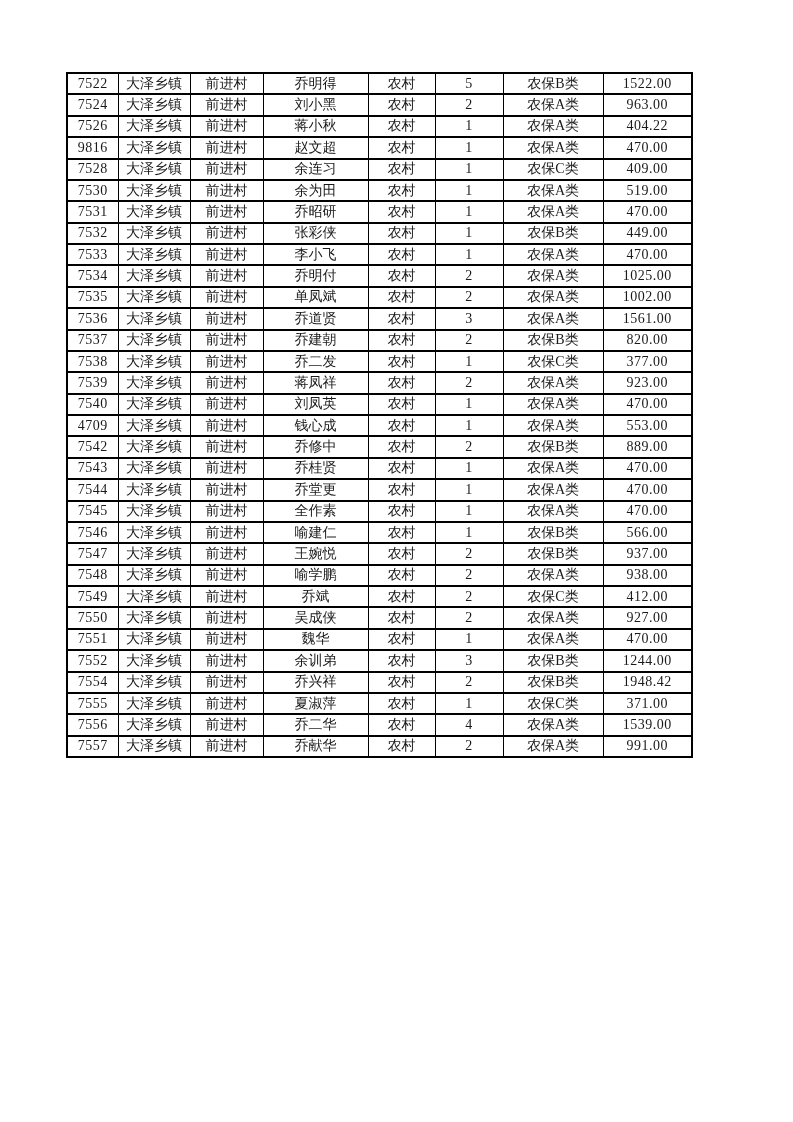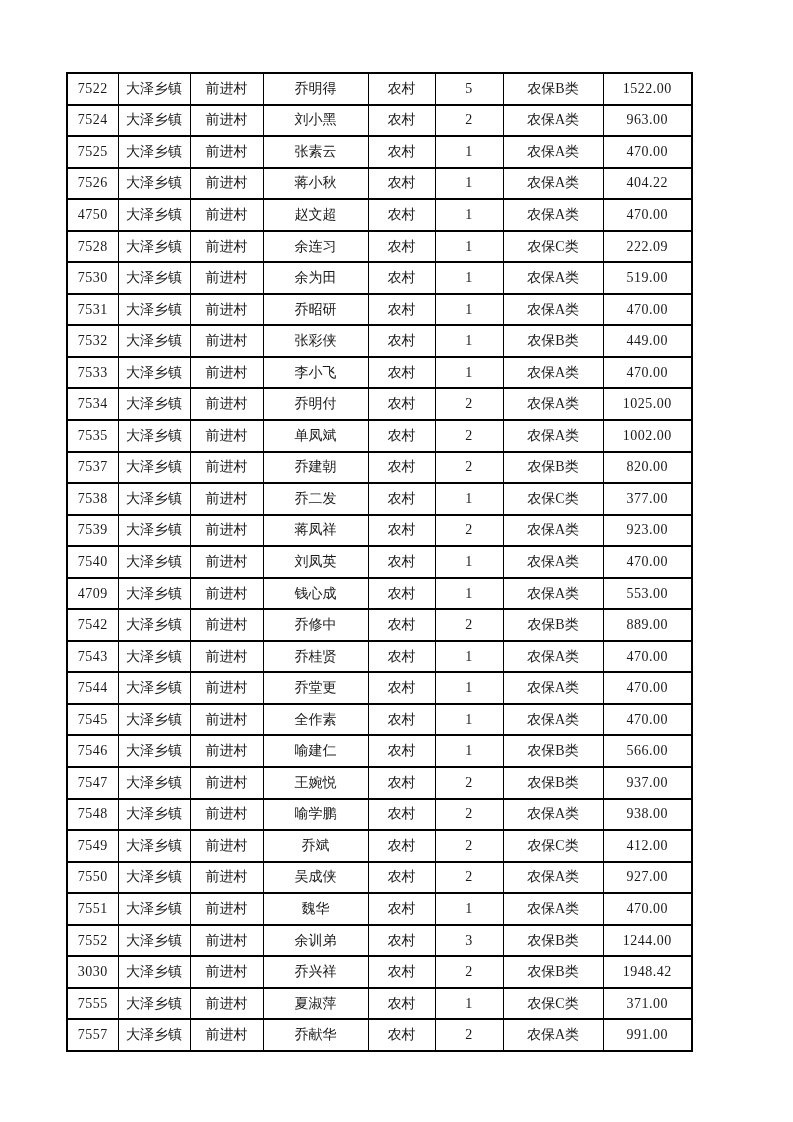--- a/index.html
+++ b/index.html
@@ -20,21 +20,21 @@
     top: 0;
     width: 793px;
     height: 1122px;
     background: #ffffff;
   }
   table.records {
     position: absolute;
     left: 66px;
     top: 72px;
     width: 625px;
-    height: 980px;
+    height: 686px;
     border-collapse: collapse;
     table-layout: fixed;
     border: 2px solid #000000;
   }
   table.records td {
     border-style: solid;
     border-color: #000000;
     border-width: 2px 1px; 
     text-align: center;
     vertical-align: middle;
@@ -81,58 +81,48 @@
           <td class="cell-id">7524</td>
           <td class="cell-town">大泽乡镇</td>
           <td class="cell-village">前进村</td>
           <td class="cell-name">刘小黑</td>
           <td class="cell-residence_type">农村</td>
           <td class="cell-person_count">2</td>
           <td class="cell-insurance_category">农保A类</td>
           <td class="cell-amount">963.00</td>
         </tr>
         <tr>
-          <td class="cell-id">7525</td>
-          <td class="cell-town">大泽乡镇</td>
-          <td class="cell-village">前进村</td>
-          <td class="cell-name">张素云</td>
-          <td class="cell-residence_type">农村</td>
-          <td class="cell-person_count">1</td>
-          <td class="cell-insurance_category">农保A类</td>
-          <td class="cell-amount">470.00</td>
-        </tr>
-        <tr>
           <td class="cell-id">7526</td>
           <td class="cell-town">大泽乡镇</td>
           <td class="cell-village">前进村</td>
           <td class="cell-name">蒋小秋</td>
           <td class="cell-residence_type">农村</td>
           <td class="cell-person_count">1</td>
           <td class="cell-insurance_category">农保A类</td>
           <td class="cell-amount">404.22</td>
         </tr>
         <tr>
-          <td class="cell-id">4750</td>
+          <td class="cell-id">9816</td>
           <td class="cell-town">大泽乡镇</td>
           <td class="cell-village">前进村</td>
           <td class="cell-name">赵文超</td>
           <td class="cell-residence_type">农村</td>
           <td class="cell-person_count">1</td>
           <td class="cell-insurance_category">农保A类</td>
           <td class="cell-amount">470.00</td>
         </tr>
         <tr>
           <td class="cell-id">7528</td>
           <td class="cell-town">大泽乡镇</td>
           <td class="cell-village">前进村</td>
           <td class="cell-name">余连习</td>
           <td class="cell-residence_type">农村</td>
           <td class="cell-person_count">1</td>
           <td class="cell-insurance_category">农保C类</td>
-          <td class="cell-amount">222.09</td>
+          <td class="cell-amount">409.00</td>
         </tr>
         <tr>
           <td class="cell-id">7530</td>
           <td class="cell-town">大泽乡镇</td>
           <td class="cell-village">前进村</td>
           <td class="cell-name">余为田</td>
           <td class="cell-residence_type">农村</td>
           <td class="cell-person_count">1</td>
           <td class="cell-insurance_category">农保A类</td>
           <td class="cell-amount">519.00</td>
@@ -179,20 +169,30 @@
         </tr>
         <tr>
           <td class="cell-id">7535</td>
           <td class="cell-town">大泽乡镇</td>
           <td class="cell-village">前进村</td>
           <td class="cell-name">单凤斌</td>
           <td class="cell-residence_type">农村</td>
           <td class="cell-person_count">2</td>
           <td class="cell-insurance_category">农保A类</td>
           <td class="cell-amount">1002.00</td>
+        </tr>
+        <tr>
+          <td class="cell-id">7536</td>
+          <td class="cell-town">大泽乡镇</td>
+          <td class="cell-village">前进村</td>
+          <td class="cell-name">乔道贤</td>
+          <td class="cell-residence_type">农村</td>
+          <td class="cell-person_count">3</td>
+          <td class="cell-insurance_category">农保A类</td>
+          <td class="cell-amount">1561.00</td>
         </tr>
         <tr>
           <td class="cell-id">7537</td>
           <td class="cell-town">大泽乡镇</td>
           <td class="cell-village">前进村</td>
           <td class="cell-name">乔建朝</td>
           <td class="cell-residence_type">农村</td>
           <td class="cell-person_count">2</td>
           <td class="cell-insurance_category">农保B类</td>
           <td class="cell-amount">820.00</td>
@@ -341,38 +341,48 @@
           <td class="cell-id">7552</td>
           <td class="cell-town">大泽乡镇</td>
           <td class="cell-village">前进村</td>
           <td class="cell-name">余训弟</td>
           <td class="cell-residence_type">农村</td>
           <td class="cell-person_count">3</td>
           <td class="cell-insurance_category">农保B类</td>
           <td class="cell-amount">1244.00</td>
         </tr>
         <tr>
-          <td class="cell-id">3030</td>
+          <td class="cell-id">7554</td>
           <td class="cell-town">大泽乡镇</td>
           <td class="cell-village">前进村</td>
           <td class="cell-name">乔兴祥</td>
           <td class="cell-residence_type">农村</td>
           <td class="cell-person_count">2</td>
           <td class="cell-insurance_category">农保B类</td>
           <td class="cell-amount">1948.42</td>
         </tr>
         <tr>
           <td class="cell-id">7555</td>
           <td class="cell-town">大泽乡镇</td>
           <td class="cell-village">前进村</td>
           <td class="cell-name">夏淑萍</td>
           <td class="cell-residence_type">农村</td>
           <td class="cell-person_count">1</td>
           <td class="cell-insurance_category">农保C类</td>
           <td class="cell-amount">371.00</td>
+        </tr>
+        <tr>
+          <td class="cell-id">7556</td>
+          <td class="cell-town">大泽乡镇</td>
+          <td class="cell-village">前进村</td>
+          <td class="cell-name">乔二华</td>
+          <td class="cell-residence_type">农村</td>
+          <td class="cell-person_count">4</td>
+          <td class="cell-insurance_category">农保A类</td>
+          <td class="cell-amount">1539.00</td>
         </tr>
         <tr>
           <td class="cell-id">7557</td>
           <td class="cell-town">大泽乡镇</td>
           <td class="cell-village">前进村</td>
           <td class="cell-name">乔献华</td>
           <td class="cell-residence_type">农村</td>
           <td class="cell-person_count">2</td>
           <td class="cell-insurance_category">农保A类</td>
           <td class="cell-amount">991.00</td>

